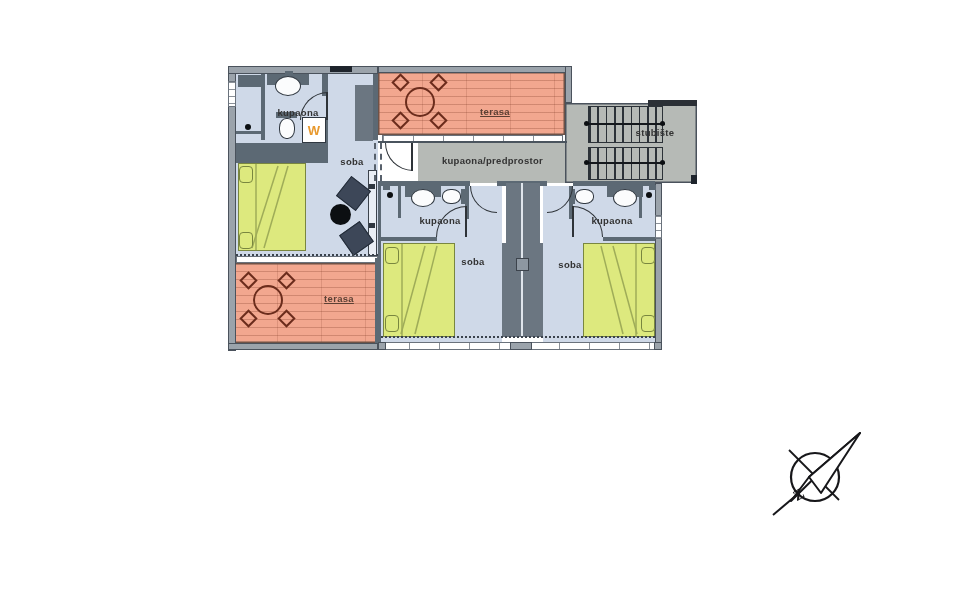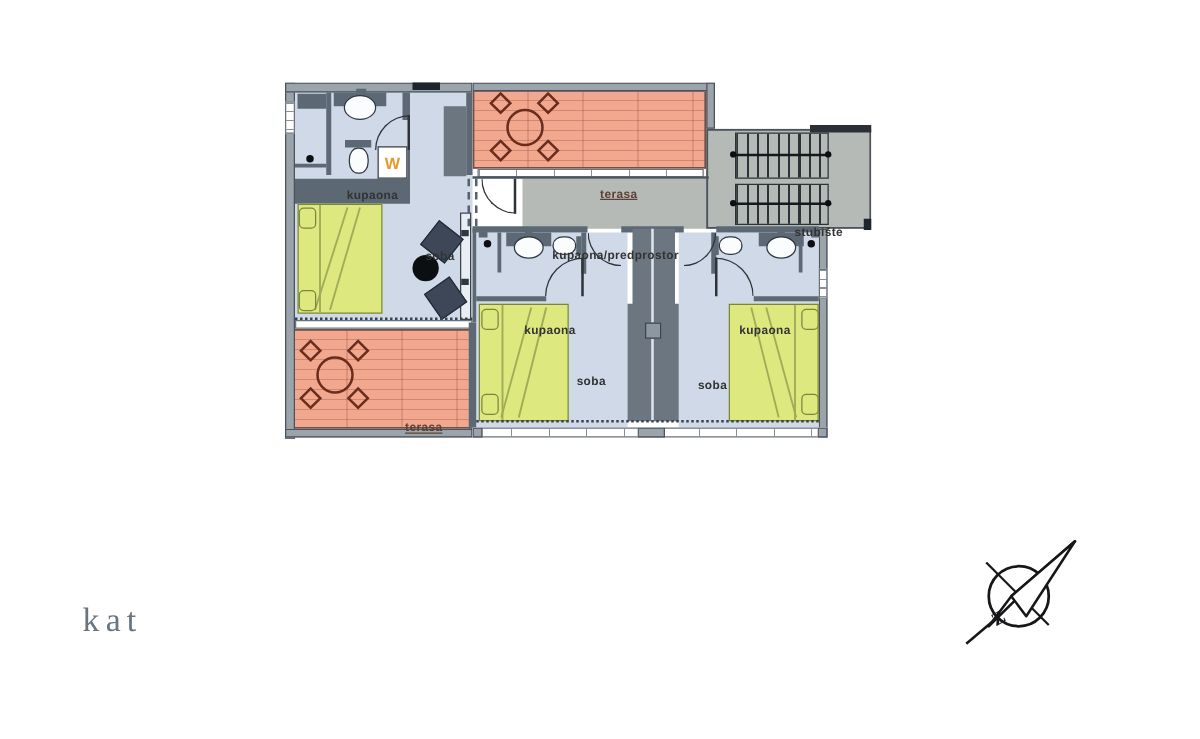--- a/index.html
+++ b/index.html
@@ -11,21 +11,21 @@
   .terrace{background:#f2a78f;
      background-image:repeating-linear-gradient(180deg,rgba(122,54,34,.28) 0 1px,transparent 1px 8px),
                       repeating-linear-gradient(90deg,rgba(122,54,34,.18) 0 1px,transparent 1px 44px);
      box-shadow:inset 0 0 0 1.5px #6e5247;}
   .gray{background:#b6bab6;}
   .wall{background:#5c6974;}
   .wall2{background:#6b7681;}
   .owall{background:#9ba3ab;box-shadow:inset 0 0 0 1px #4a525c;}
   .black{background:#1e242c;}
   .label{position:absolute;font-size:9.5px;font-weight:600;color:#333;text-align:center;
-         letter-spacing:.3px;line-height:12px;margin-top:44px;}
+         letter-spacing:.3px;line-height:12px;}
   .label-terasa{color:#5c4034;text-decoration:underline;}
   .dotted{border-top:2px dotted #3a424c;}
   .glass{background:#fff;border:1px solid #6a727c;box-sizing:border-box;}
   .ticks-v{background-image:repeating-linear-gradient(90deg,#8a9098 0 1px,transparent 1px 30px);}
   .ticks-h{background-image:repeating-linear-gradient(180deg,#8a9098 0 1px,transparent 1px 7px);}
   .bed{background:#dde97e;border:1.5px solid #79863f;box-sizing:border-box;}
   .pillow{position:absolute;background:#dde97e;border:1.5px solid #79863f;border-radius:4px;box-sizing:border-box;}
   .tableR{border:2.5px solid #6b2c1c;border-radius:50%;box-sizing:border-box;}
   .chairD{border:2.5px solid #6b2c1c;transform:rotate(45deg);box-sizing:border-box;}
   .navy{background:#3d4758;border:1.5px solid #232c38;box-sizing:border-box;}
@@ -204,29 +204,28 @@
     <div class="abs glass ticks-v" style="left:153px;top:279px;width:284px;height:8px"></div>
     <div class="abs owall" style="left:153px;top:279px;width:8px;height:8px"></div>
     <div class="abs owall" style="left:285px;top:279px;width:22px;height:8px"></div>
     <div class="abs owall" style="left:429px;top:279px;width:8px;height:8px"></div>
 
     <div class="label" style="left:45px;top:44px;width:56px">kupaona</div>
     <div class="label" style="left:102px;top:93px;width:50px">soba</div>
     <div class="label label-terasa" style="left:240px;top:43px;width:60px">terasa</div>
     <div class="label label-terasa" style="left:84px;top:230px;width:60px">terasa</div>
     <div class="label" style="left:195px;top:92px;width:145px">kupaona/predprostor</div>
-    <div class="label" style="left:406px;top:74px;width:48px">stubište</div>
+    <div class="label" style="left:406px;top:64px;width:48px">stubište</div>
     <div class="label" style="left:185px;top:152px;width:60px">kupaona</div>
     <div class="label" style="left:357px;top:152px;width:60px">kupaona</div>
     <div class="label" style="left:222px;top:193px;width:52px">soba</div>
     <div class="label" style="left:319px;top:196px;width:52px">soba</div>
   </div>
 
   <div class="title-block">
-    <div class="title-line2">kat</div>
   </div>
 
   <svg class="abs" style="left:763px;top:415px" width="105" height="108" viewBox="0 0 105 108">
     <circle cx="52" cy="62" r="24" fill="none" stroke="#17171a" stroke-width="2.2"></circle>
     <line x1="26" y1="35" x2="76" y2="85" stroke="#17171a" stroke-width="1.8"></line>
     <line x1="10" y1="100" x2="36" y2="78" stroke="#17171a" stroke-width="2"></line>
     <polygon points="97,18 28,86 46,62" fill="#ffffff" stroke="#17171a" stroke-width="2" stroke-linejoin="round"></polygon>
     <polygon points="97,18 46,62 58,78" fill="#ffffff" stroke="#17171a" stroke-width="2" stroke-linejoin="round"></polygon>
     <text x="30" y="84" font-family="Liberation Serif, serif" font-size="15" font-weight="bold" fill="#17171a" transform="rotate(-30 36 78)">Z</text>
   </svg>

